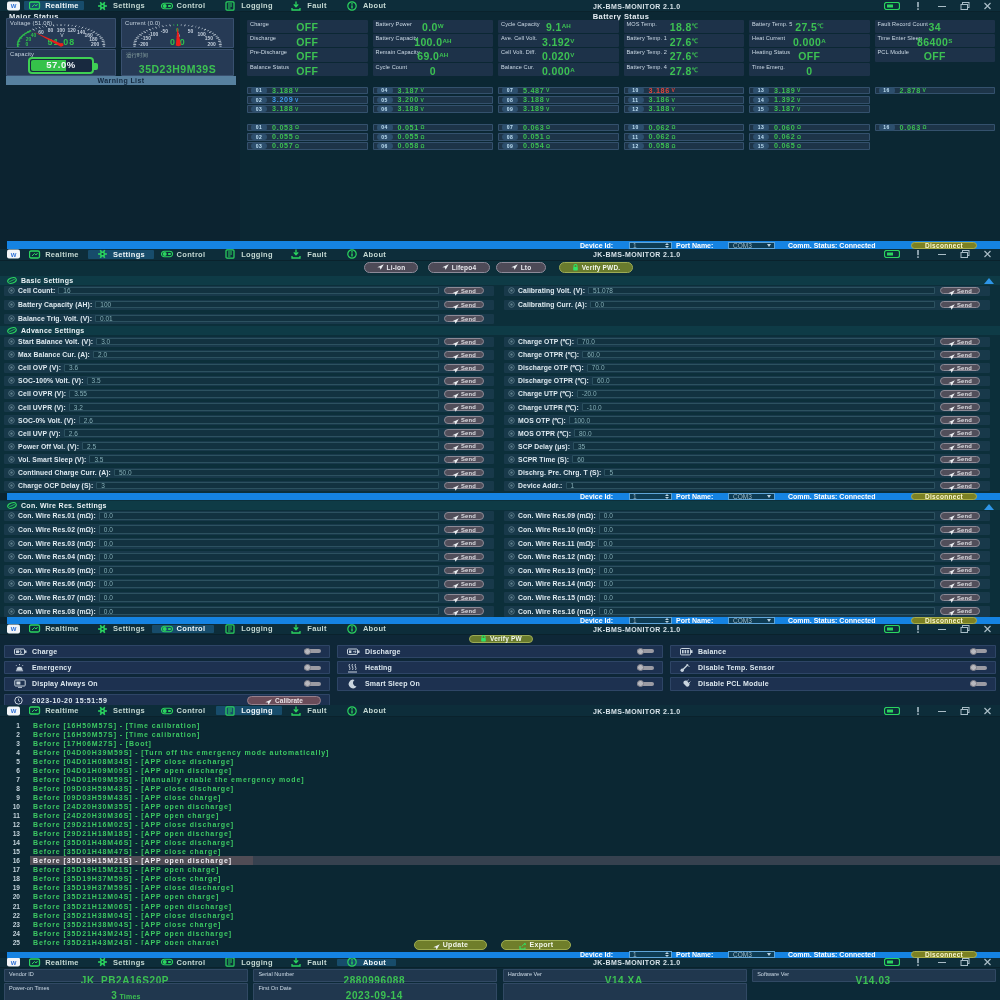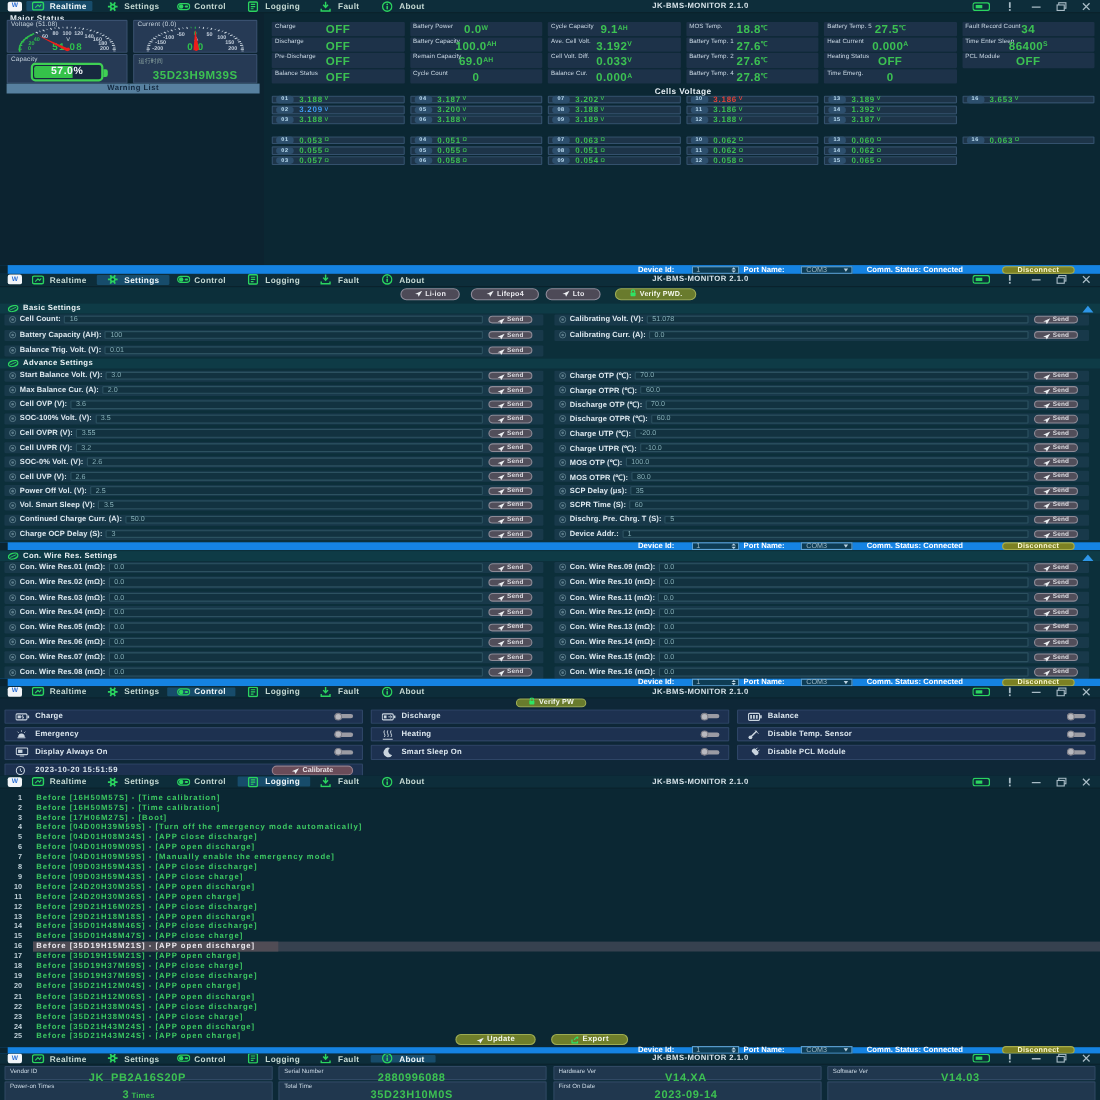--- a/index.html
+++ b/index.html
@@ -374,20 +374,21 @@
     </div>
   </div>
   <div class="gpanel" id="run-panel">
     <div class="rlabel">运行时间</div>
     <div class="rvalue">35D23H9M39S</div>
   </div>
   <div id="warnbar">
     <span>Warning List</span>
   </div>
 
+  <div class="sec-title rt-right-title" id="bs-title">Battery Status</div>
   <div id="bs-grid">
 
   <div class="bs-cell">
         <div class="bl">Charge</div>
         <div class="bv"><span>OFF</span><sup></sup></div>
       </div>
       <div class="bs-cell">
         <div class="bl">Discharge</div>
         <div class="bv"><span>OFF</span><sup></sup></div>
       </div>
@@ -418,21 +419,21 @@
       <div class="bs-cell">
         <div class="bl">Cycle Capacity</div>
         <div class="bv"><span>9.1</span><sup>AH</sup></div>
       </div>
       <div class="bs-cell">
         <div class="bl">Ave. Cell Volt.</div>
         <div class="bv"><span>3.192</span><sup>V</sup></div>
       </div>
       <div class="bs-cell">
         <div class="bl">Cell Volt. Diff.</div>
-        <div class="bv"><span>0.033</span><sup>V</sup></div>
+        <div class="bv"><span>0.020</span><sup>V</sup></div>
       </div>
       <div class="bs-cell">
         <div class="bl">Balance Cur.</div>
         <div class="bv"><span>0.000</span><sup>A</sup></div>
       </div>
       <div class="bs-cell">
         <div class="bl">MOS Temp.</div>
         <div class="bv"><span>18.8</span><sup>℃</sup></div>
       </div>
       <div class="bs-cell">
@@ -474,21 +475,20 @@
       <div class="bs-cell">
         <div class="bl">PCL Module</div>
         <div class="bv"><span>OFF</span><sup></sup></div>
       </div>
       <div class="bs-cell empty">
         <div class="bl"></div>
         <div class="bv"><span></span><sup></sup></div>
       </div>
     </div>
 
-  <div class="sec-title rt-right-title" id="cv-title">Cells Voltage</div>
   <div class="cell-grid" id="cv-grid">
 
   <div class="c-pill">
         <div class="badge">01</div>
         <div class="cval">3.188</div>
         <div class="cunit">V</div>
       </div>
       <div class="c-pill max">
         <div class="badge">02</div>
         <div class="cval">3.209</div>
@@ -509,21 +509,21 @@
         <div class="cval">3.200</div>
         <div class="cunit">V</div>
       </div>
       <div class="c-pill">
         <div class="badge">06</div>
         <div class="cval">3.188</div>
         <div class="cunit">V</div>
       </div>
       <div class="c-pill">
         <div class="badge">07</div>
-        <div class="cval">3.202</div>
+        <div class="cval">5.487</div>
         <div class="cunit">V</div>
       </div>
       <div class="c-pill">
         <div class="badge">08</div>
         <div class="cval">3.188</div>
         <div class="cunit">V</div>
       </div>
       <div class="c-pill">
         <div class="badge">09</div>
         <div class="cval">3.189</div>
@@ -554,21 +554,21 @@
         <div class="cval">1.392</div>
         <div class="cunit">V</div>
       </div>
       <div class="c-pill">
         <div class="badge">15</div>
         <div class="cval">3.187</div>
         <div class="cunit">V</div>
       </div>
       <div class="c-pill">
         <div class="badge">16</div>
-        <div class="cval">3.653</div>
+        <div class="cval">2.878</div>
         <div class="cunit">V</div>
       </div>
       <div class="c-pill ghost">
         <div class="badge"></div>
         <div class="cval"></div>
         <div class="cunit"></div>
       </div>
       <div class="c-pill ghost">
         <div class="badge"></div>
         <div class="cval"></div>
@@ -2220,24 +2220,20 @@
       </div>
       <div class="ab-cell">
         <div class="al">Software Ver</div>
         <div class="av"><span>V14.03</span><small></small></div>
       </div>
       <div class="ab-cell">
         <div class="al">Power-on Times</div>
         <div class="av"><span>3</span><small>Times</small></div>
       </div>
       <div class="ab-cell">
-        <div class="al">Total Time</div>
-        <div class="av"><span>35D23H10M0S</span><small></small></div>
-      </div>
-      <div class="ab-cell">
         <div class="al">First On Date</div>
         <div class="av"><span>2023-09-14</span><small></small></div>
       </div>
       <div class="ab-cell">
         <div class="al"></div>
         <div class="av"><span></span><small></small></div>
       </div>
     </div>
 </div>
 

